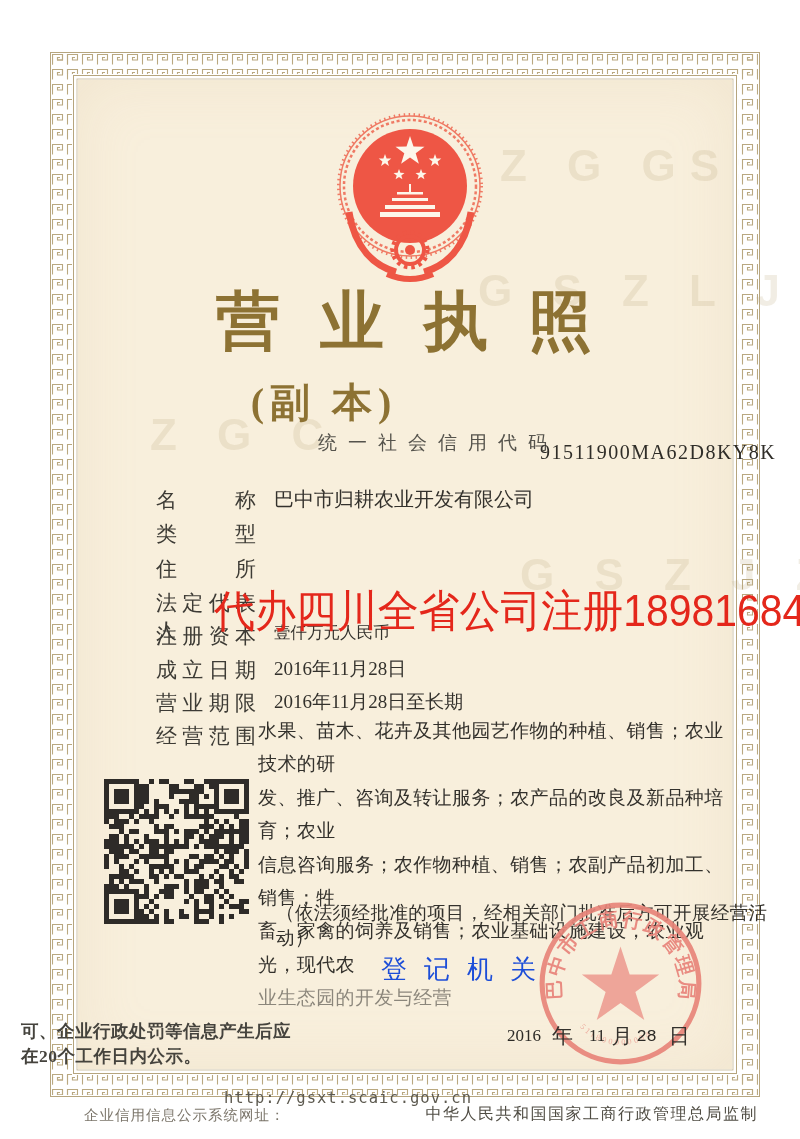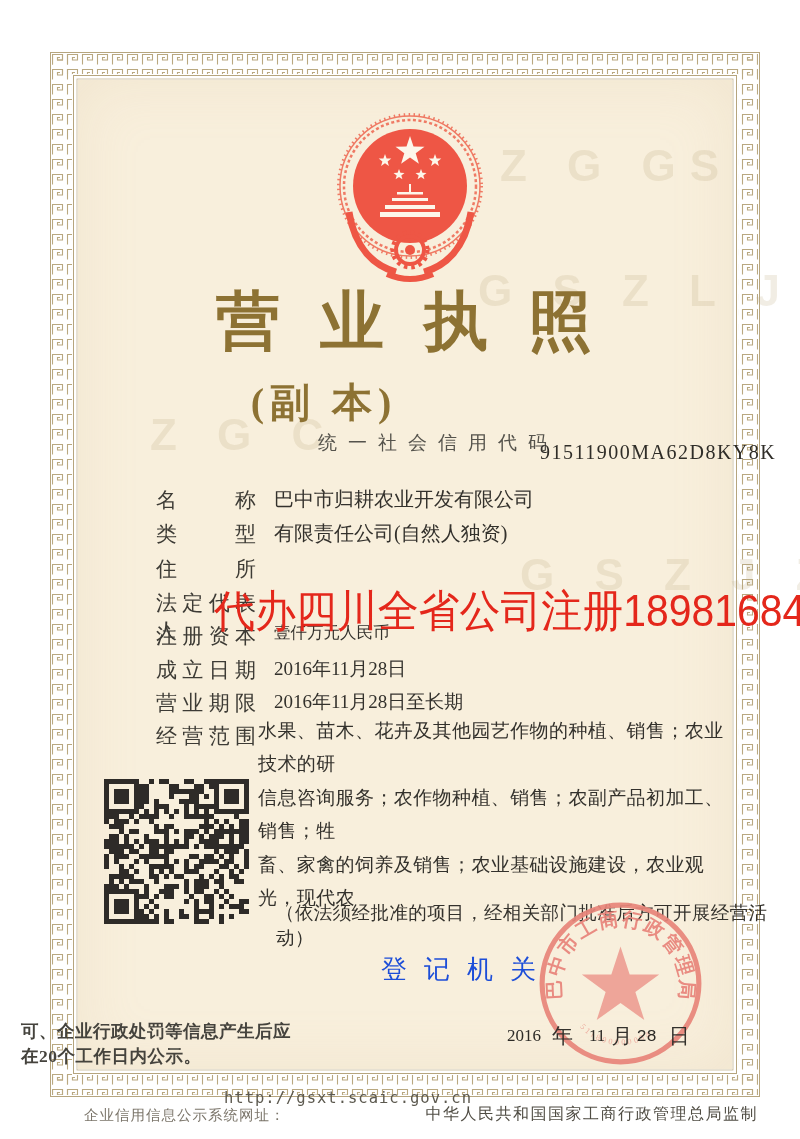--- a/index.html
+++ b/index.html
@@ -111,21 +111,20 @@
 <div class="abs subtitle">(副 本)</div>
 <div class="abs cc-label">统一社会信用代码</div>
 <div class="abs cc-code">91511900MA62D8KY8K</div>
 
 <div class="abs row r0">
   <div class="flabel">名称</div>
   <div class="fval">巴中市归耕农业开发有限公司</div>
 </div>
 <div class="abs row r1">
   <div class="flabel">类型</div>
-  <div class="fval">有限责任公司(自然人独资)</div>
 </div>
 <div class="abs row r2">
   <div class="flabel">住所</div>
 </div>
 <div class="abs row r3">
   <div class="flabel">法定代表人</div>
   <div class="fval"></div>
 </div>
 <div class="abs row r4">
   <div class="flabel">注册资本</div>
@@ -138,22 +137,24 @@
 <div class="abs row r6">
   <div class="flabel">营业期限</div>
   <div class="fval v-date">2016年11月28日至长期</div>
 </div>
 <div class="abs row r7">
   <div class="flabel">经营范围</div>
 </div>
 
 <div class="abs scope">
   <div>水果、苗木、花卉及其他园艺作物的种植、销售；农业技术的研</div>
+  <div>发、推广、咨询及转让服务；农产品的改良及新品种培育；农业</div>
   <div>信息咨询服务；农作物种植、销售；农副产品初加工、销售；牲</div>
   <div>畜、家禽的饲养及销售；农业基础设施建设，农业观光，现代农</div>
+  <div class="faded">业生态园的开发与经营</div>
 </div>
 <div class="abs scope-note">（依法须经批准的项目，经相关部门批准后方可开展经营活动）</div>
 
 <svg class="abs qr" id="qr" width="145" height="145">
     <rect x="0" y="0" width="5" height="5" fill="#2e2b28"></rect>
     <rect x="5" y="0" width="5" height="5" fill="#2e2b28"></rect>
     <rect x="10" y="0" width="5" height="5" fill="#2e2b28"></rect>
     <rect x="15" y="0" width="5" height="5" fill="#2e2b28"></rect>
     <rect x="20" y="0" width="5" height="5" fill="#2e2b28"></rect>
     <rect x="25" y="0" width="5" height="5" fill="#2e2b28"></rect>

